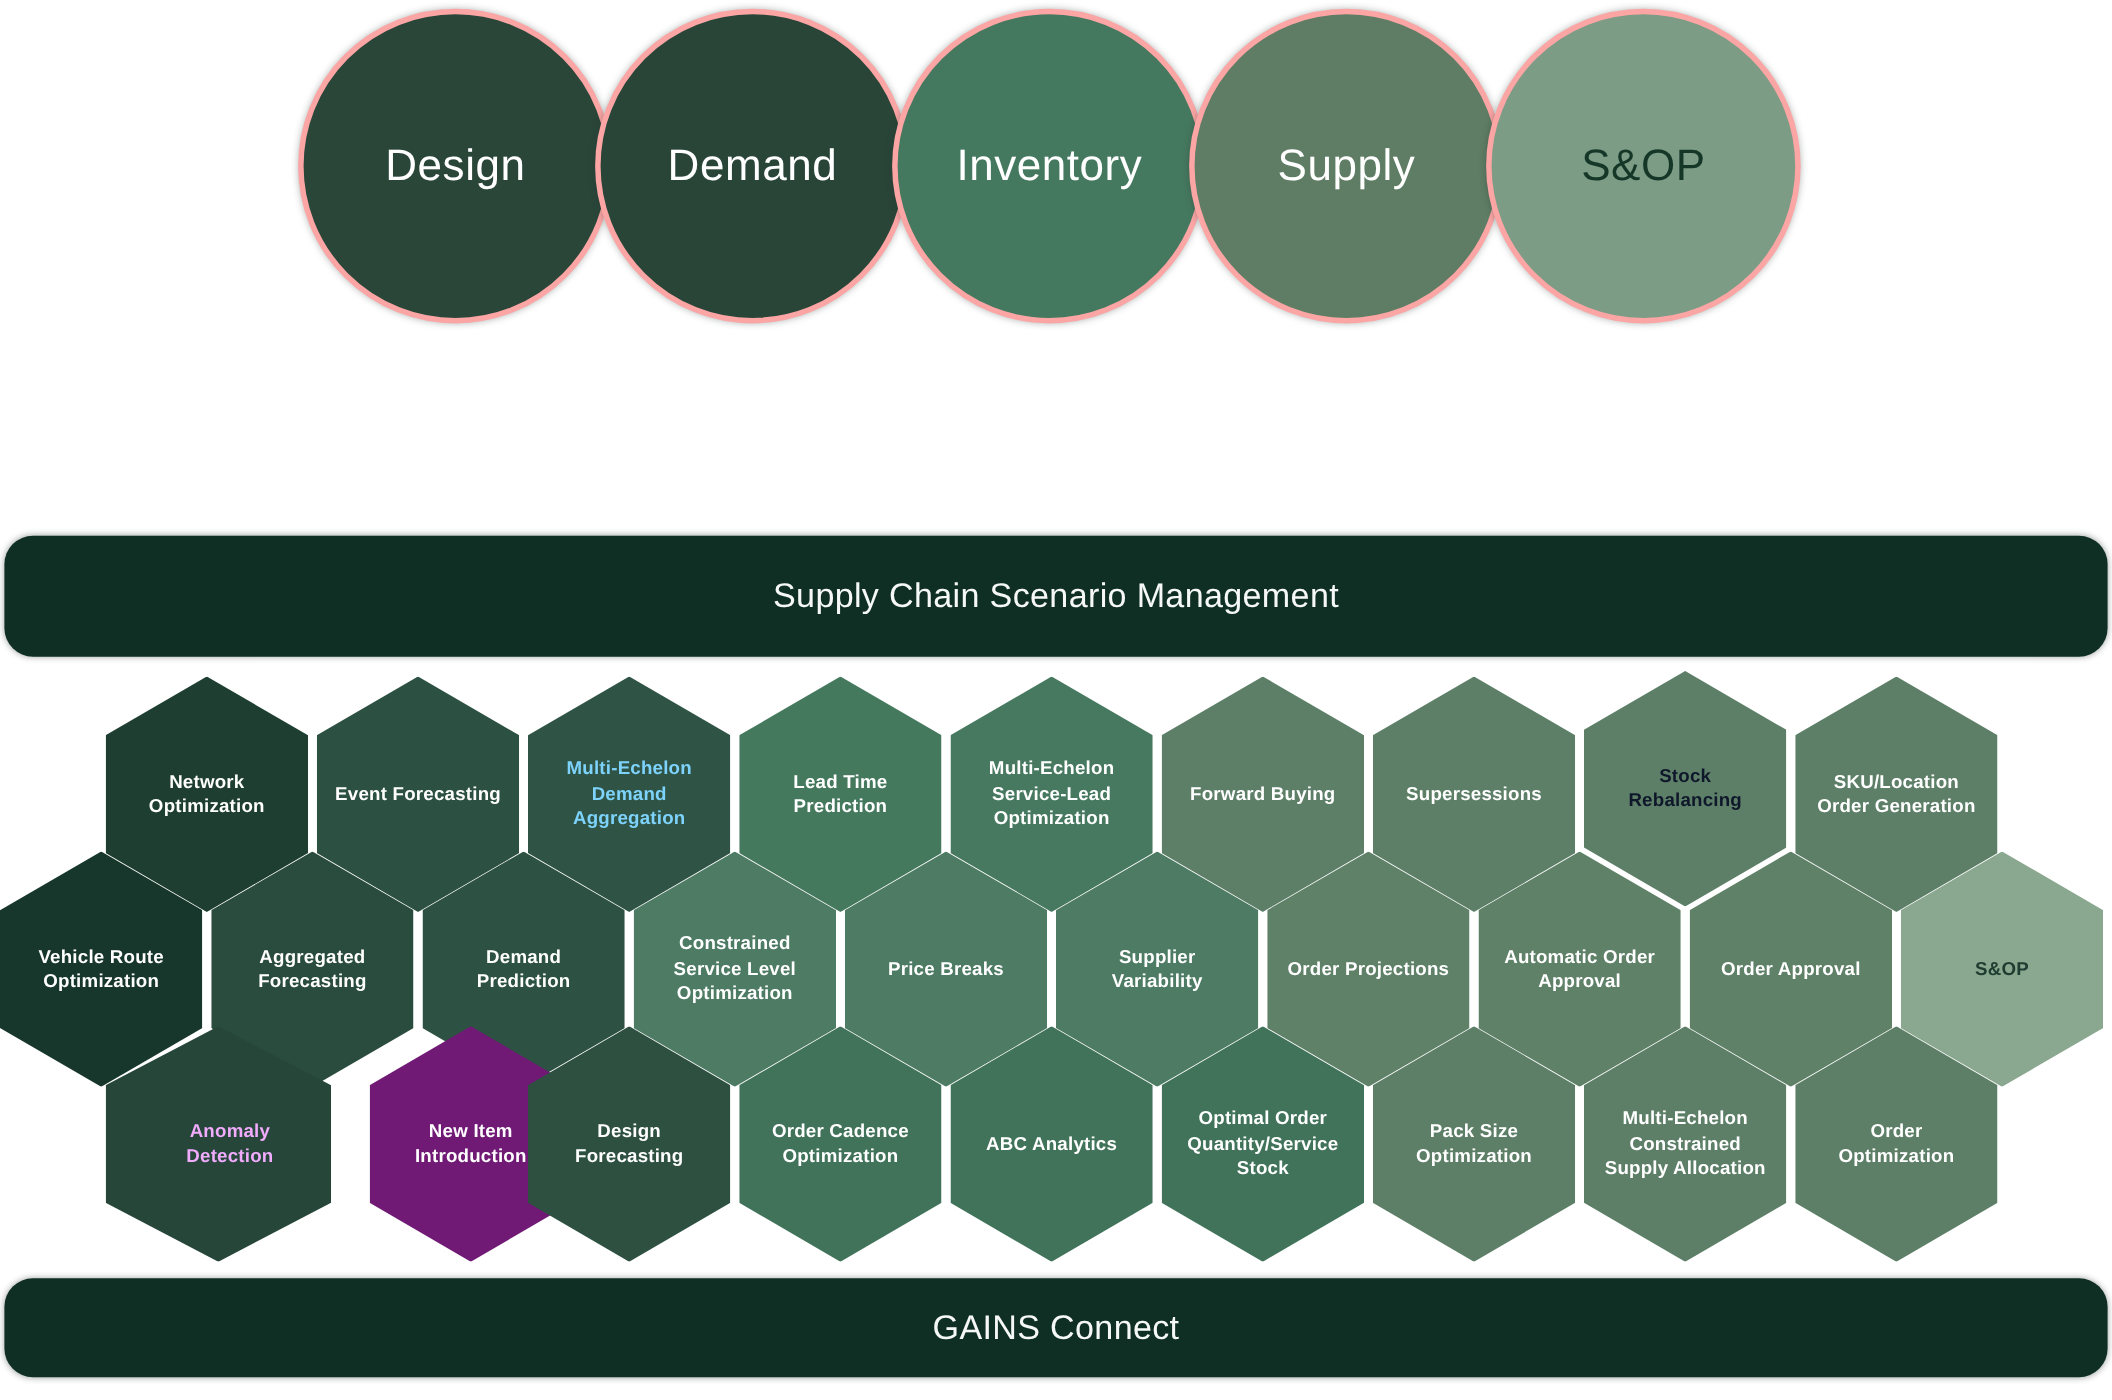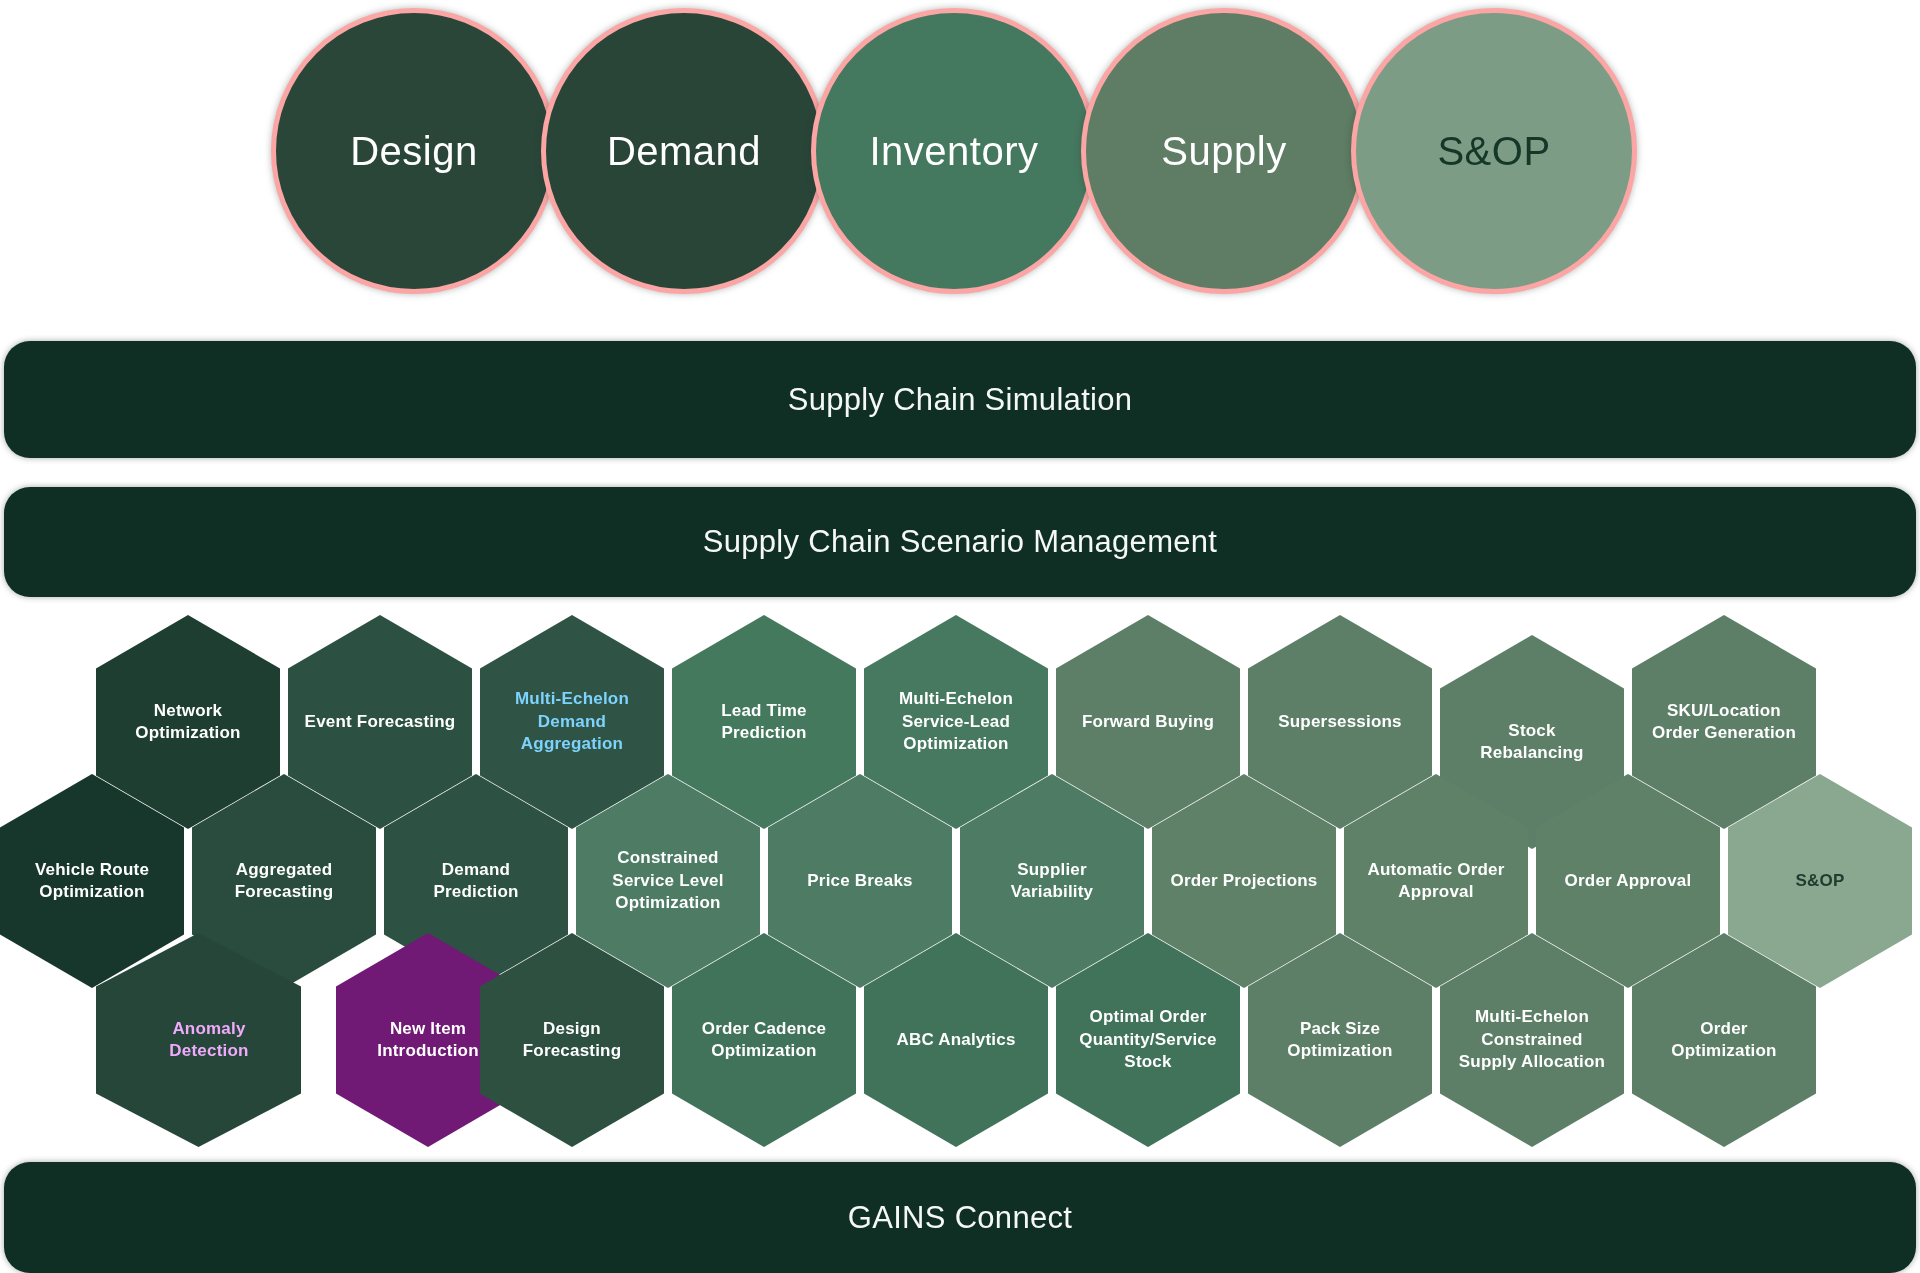--- a/index.html
+++ b/index.html
@@ -35,21 +35,21 @@
     color:#f5f8f6;
     box-shadow:0 0 6px rgba(30,40,35,.4);
   }
   .bar span{
     font-size:31px;
     font-weight:500;
     letter-spacing:.3px;
   }
   #bar-simulation{top:341px;height:117px;}
   #bar-scenario{top:487px;height:110px;}
-  #bar-connect{top:1162px;height:111px;}
+  #bar-connect{top:1162px;height:90px;}
   
   .hex{
     position:absolute;
     width:184px;height:214px;
     clip-path:polygon(50% 0%,100% 25%,100% 75%,50% 100%,0% 75%,0% 25%);
     display:flex;align-items:center;justify-content:center;
     text-align:center;
     filter:drop-shadow(0 0 4px rgba(0,0,0,.28));
   }
   .hex span{
@@ -77,23 +77,20 @@
         <span>Inventory</span>
       </div>
       <div class="circle" style="left: 1081px; z-index: 4; background: rgb(94, 125, 100); color: rgb(255, 255, 255);">
         <span>Supply</span>
       </div>
       <div class="circle" style="left: 1351px; z-index: 5; background: rgb(125, 156, 133); color: rgb(20, 55, 40);">
         <span>S&amp;OP</span>
       </div>
     </div>
 
-  <div class="bar" id="bar-simulation" style="background: rgb(15, 47, 37);">
-    <span>Supply Chain Simulation</span>
-  </div>
 
   <div class="bar" id="bar-scenario" style="background: rgb(15, 47, 37);">
     <span>Supply Chain Scenario Management</span>
   </div>
 
   <div id="hex-layer">
       <div class="hex" style="left: 96px; top: 615px; background: rgb(30, 62, 49); color: rgb(255, 255, 255);">
         <span>Network Optimization</span>
       </div>
       <div class="hex" style="left: 288px; top: 615px; background: rgb(44, 80, 66); color: rgb(255, 255, 255);">
@@ -107,21 +104,21 @@
       </div>
       <div class="hex" style="left: 864px; top: 615px; background: rgb(70, 121, 95); color: rgb(255, 255, 255);">
         <span>Multi-Echelon Service-Lead Optimization</span>
       </div>
       <div class="hex" style="left: 1056px; top: 615px; background: rgb(93, 127, 104); color: rgb(255, 255, 255);">
         <span>Forward Buying</span>
       </div>
       <div class="hex" style="left: 1248px; top: 615px; background: rgb(93, 127, 104); color: rgb(255, 255, 255);">
         <span>Supersessions</span>
       </div>
-      <div class="hex" style="left: 1440px; top: 635px; background: rgb(93, 127, 104); color: #ffffff;">
+      <div class="hex" style="left: 1440px; top: 610px; background: rgb(93, 127, 104); color: #0f172a;">
         <span>Stock Rebalancing</span>
       </div>
       <div class="hex" style="left: 1632px; top: 615px; background: rgb(93, 127, 104); color: rgb(255, 255, 255);">
         <span>SKU/Location Order Generation</span>
       </div>
       <div class="hex" style="left: 0px; top: 774px; background: rgb(23, 55, 44); color: rgb(255, 255, 255);">
         <span>Vehicle Route Optimization</span>
       </div>
       <div class="hex" style="left: 192px; top: 774px; background: rgb(42, 76, 62); color: rgb(255, 255, 255);">
         <span>Aggregated Forecasting</span>

